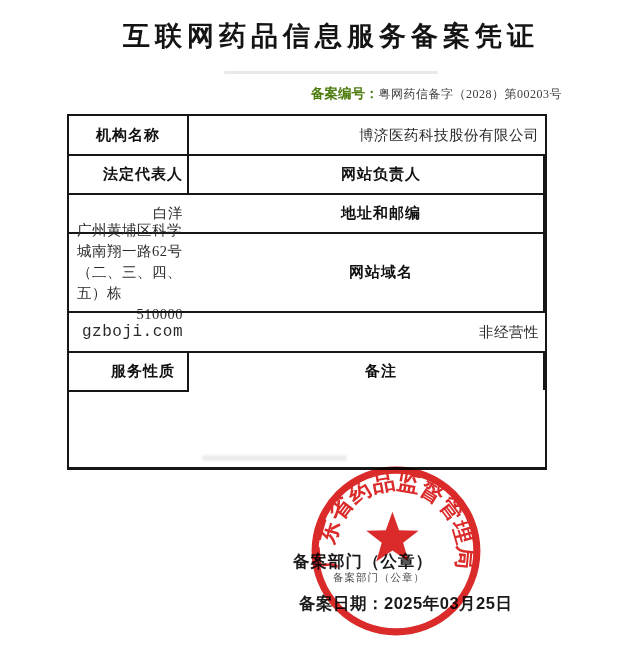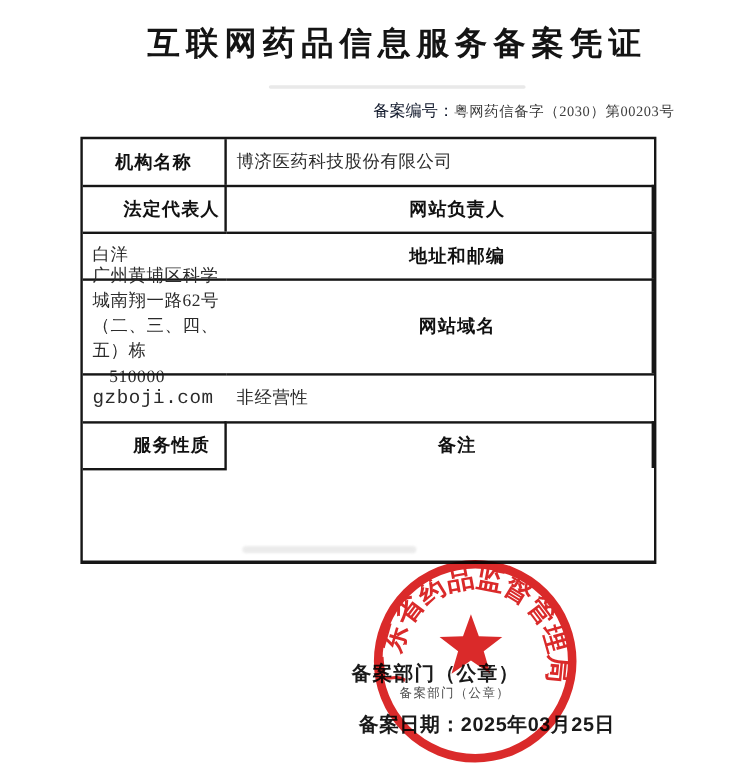--- a/index.html
+++ b/index.html
@@ -13,30 +13,30 @@
     top:18px;left:0;width:604px;text-align:center;padding-left:58px;box-sizing:border-box;
     font-size:27px;font-weight:700;letter-spacing:5px;color:#141414;
   }
   #title-underline{
     top:71px;left:224px;width:214px;height:3px;background:#e9e9e9;border-radius:2px;
   }
   
   #filing-line{
     top:84px;left:0;width:562px;text-align:right;white-space:nowrap;
   }
-  #filing-line .lab{font-size:13.5px;font-weight:400;color:#0f172a;}
+  #filing-line .lab{font-size:13.5px;font-weight:700;color:#4d7c0f;}
   #filing-line .val{font-size:12px;color:#3d3d3d;letter-spacing:.5px;}
   
   #cert-table{
     top:114px;left:67px;width:480px;box-sizing:border-box;
     border:2px solid #161616;border-bottom-width:3px;
     display:grid;grid-template-columns:120px 1fr;
     grid-template-rows:38px 39px 39px 79px 40px 39px 77px;
   }
-  .cell{box-sizing:border-box;}
+  .cell{box-sizing:border-box;align-items:flex-end;}
   .cell.bt{border-top:2px solid #161616;padding-left:30px;}
   .cell.lab{
     border-right:2px solid #161616;display:flex;align-items:center;justify-content:center;
     font-weight:700;font-size:15px;letter-spacing:1px;color:#111;
   }
   .cell.val{
     display:flex;flex-direction:column;justify-content:center;
     padding:3px 6px 3px 8px;font-size:14.5px;color:#2b2b2b;letter-spacing:.5px;line-height:21px;
   }
   .cell.val .l2{padding-left:14px;font-family:Liberation Serif, serif;}
@@ -64,21 +64,21 @@
 </style>
 </head>
 <body>
 
 <div id="page">
 
   <div id="title" class="abs">互联网药品信息服务备案凭证</div>
   <div id="title-underline" class="abs"></div>
 
   <div id="filing-line" class="abs">
-    <span class="lab">备案编号：</span><span class="val">粤网药信备字（2030）第00203号</span>
+    <span class="lab">备案编号：</span><span class="val">粤网药信备字（2028）第00203号</span>
   </div>
 
   <div id="cert-table" class="abs">
     <div class="cell lab">机构名称</div>
     <div class="cell val">
         <span>博济医药科技股份有限公司</span>
       </div>
 
     <div class="cell lab bt">法定代表人</div>
 

